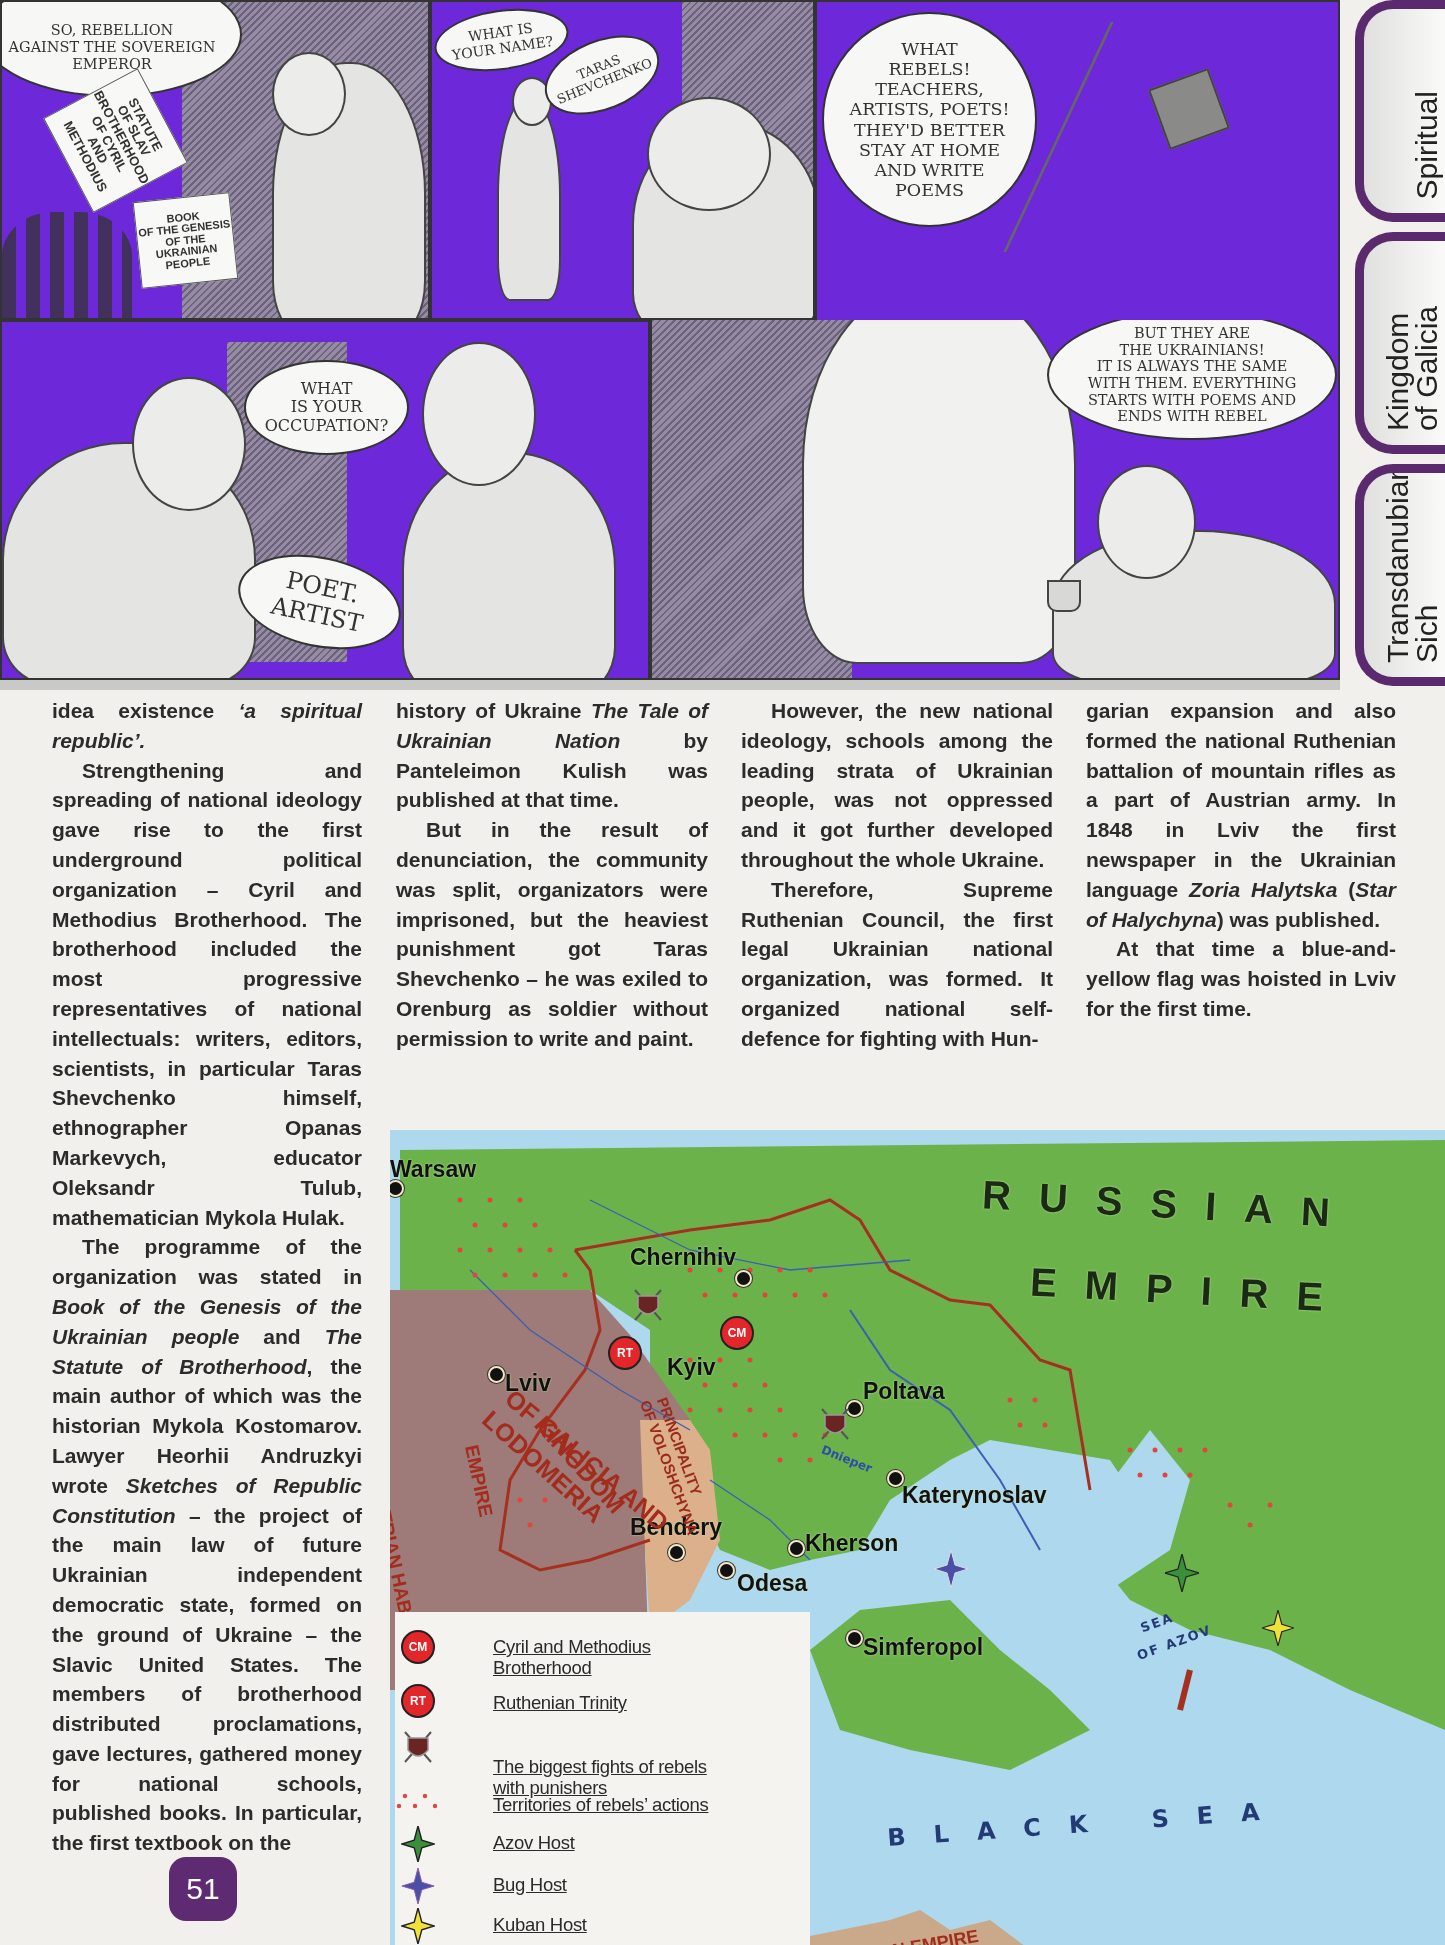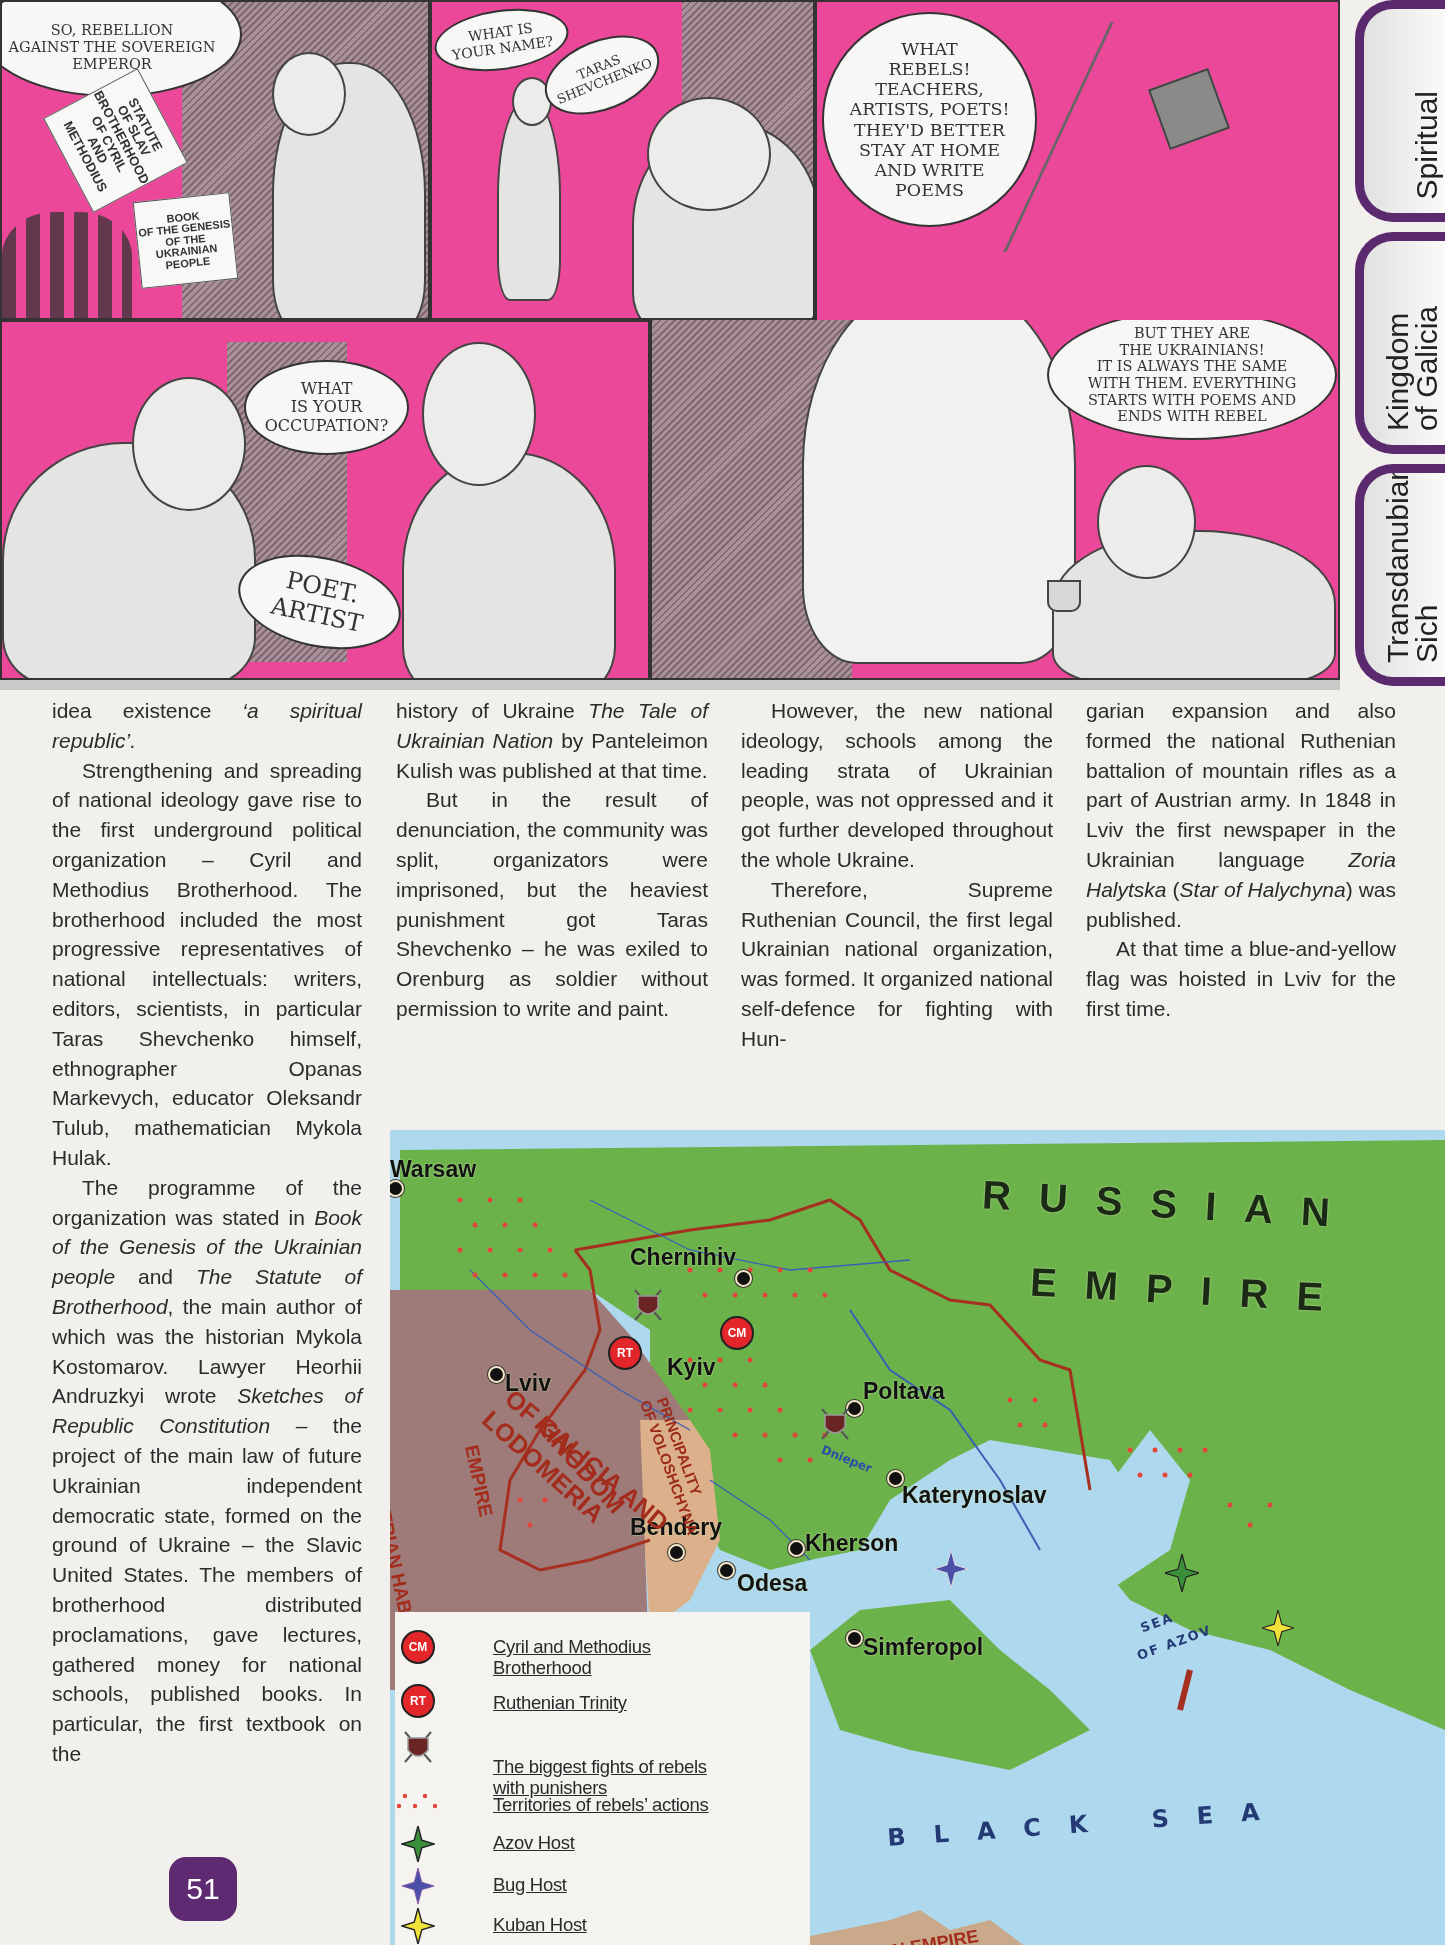--- a/index.html
+++ b/index.html
@@ -1,35 +1,35 @@
 <!DOCTYPE html>
 <html><head>
 <meta charset="utf-8">
 <style>
   html, body { margin:0; padding:0; }
   body { width:1445px; height:1945px; position:relative; overflow:hidden; background:#f1f0ec; font-family:"Liberation Sans", sans-serif; color:#2a2a2a; }
 
   
   .comic { position:absolute; left:0; top:0; width:1340px; height:690px; background:#c9c9c7; }
-  .panel { position:absolute; background:#ec4899; overflow:hidden; border:2px solid #333; box-sizing:border-box;padding-left:28px; }
+  .panel { position:absolute; background:#6d28d9; overflow:hidden; border:2px solid #333; box-sizing:border-box;padding-left:28px; }
   .hatch { position:absolute; background:repeating-linear-gradient(135deg,#6d6d6b 0 2px,#9d9d9b 2px 5px); opacity:.85; }
   .figure { position:absolute; border:2px solid #444; border-radius:48% 48% 20% 20%; background:#e4e4e2; }
   .head { position:absolute; border:2px solid #444; border-radius:50%; background:#ececea; }
   .bubble { position:absolute; background:#f7f7f5; border:2px solid #333; border-radius:50%; display:flex; align-items:center; justify-content:center; text-align:center; font-family:"DejaVu Serif", serif; color:#333; line-height:1.15; box-sizing:border-box; padding:4px 10px; }
   .bubble .txt { white-space:pre-line; }
   .note { position:absolute; background:#f8f8f6; border:1.5px solid #555; font-family:"Liberation Sans Narrow","Liberation Sans", sans-serif; font-weight:bold; color:#333; text-align:center; white-space:pre-line; line-height:1.05; display:flex; align-items:center; justify-content:center; }
 
   
   .tabs { position:absolute; left:1355px; top:0; width:90px; height:690px; }
   .tab { position:absolute; left:0; width:90px; border:9px solid #5b2a6e; border-right:none; border-radius:38px 0 0 38px; background:linear-gradient(90deg,#e0e0de,#fafaf8); box-sizing:border-box; overflow:hidden; }
   .tab .lbl { position:absolute; right:4px; bottom:14px; writing-mode:vertical-rl; transform:rotate(180deg); font-family:"Liberation Sans", sans-serif; font-size:30px; color:#222; white-space:pre-line; line-height:0.95; text-align:left; }
 
   
   .col { position:absolute; font-size:21px; line-height:29.8px; text-align:justify; color:#2b2b2b; }
-  .col p { margin:0; }
+  .col p { margin:0;font-weight:bold; }
   .col p.ind { text-indent:30px; }
   .col i { font-style:italic; }
   .c1 { left:52px; top:696px; width:310px; }
   .c2 { left:396px; top:696px; width:312px; }
   .c3 { left:741px; top:696px; width:312px; }
   .c4 { left:1086px; top:696px; width:310px; }
 
   .page-num { position:absolute; left:172px; top:1860px; width:62px; height:58px; background:#5e2a72; border-radius:14px; color:#fff; font-size:30px; display:flex; align-items:center; justify-content:center; box-shadow:0 0 0 3px #5e2a72; }
 
   

